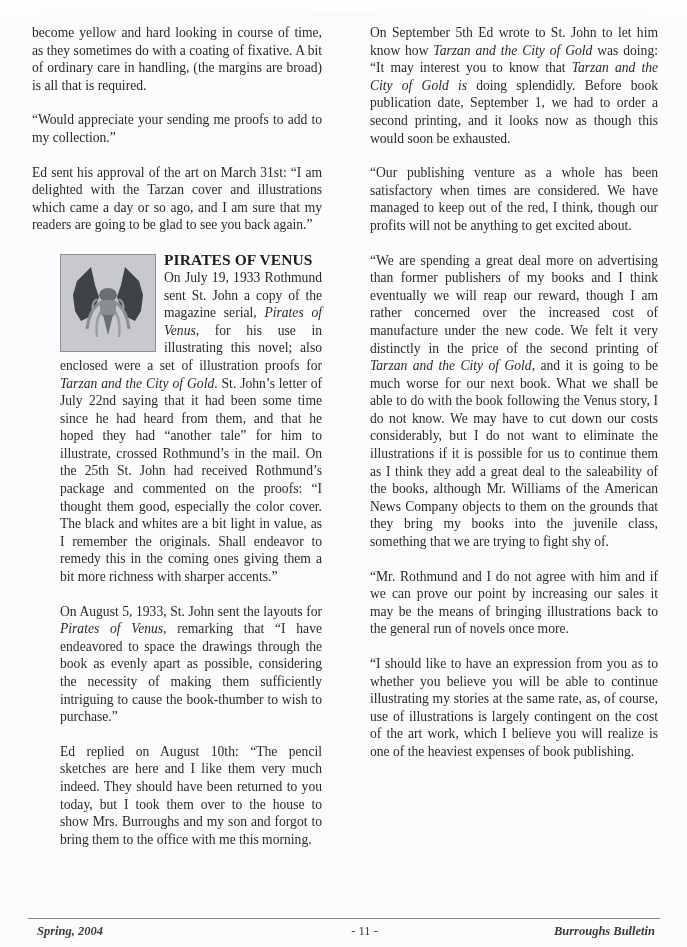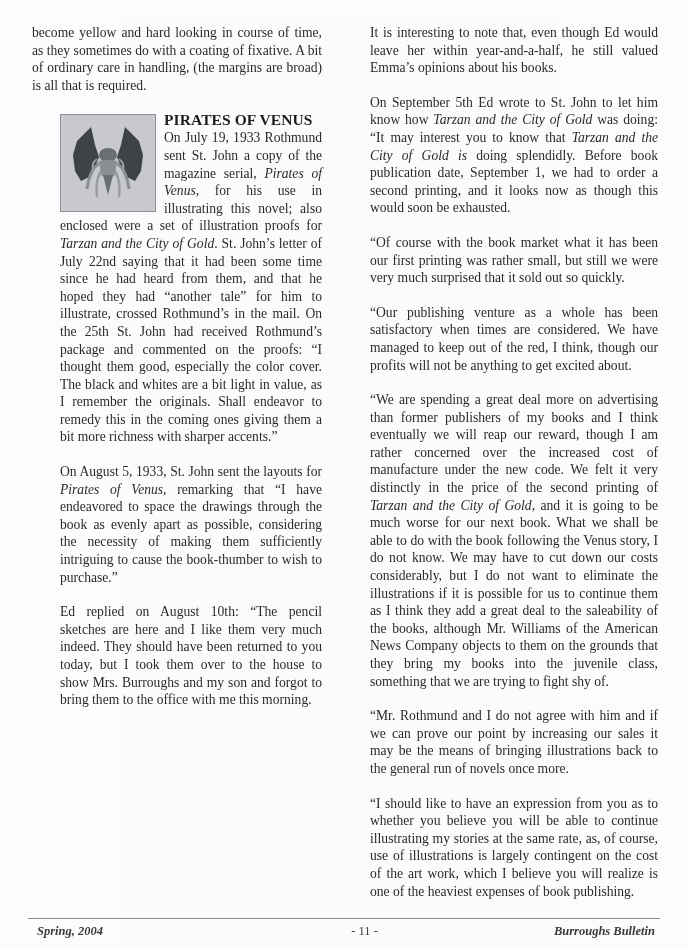--- a/index.html
+++ b/index.html
@@ -53,20 +53,22 @@
     .footer.center { left: 0; width: 687px; text-align: center; font-style: normal; font-weight: normal; padding-left: 21px; }
     .footer.right { right: 32px; }
   </style>
 </head>
 <body>
 
 <div class="page">
 
   <div class="col left">
     <p>become yellow and hard looking in course of time, as they sometimes do with a coating of fixative. A bit of ordinary care in handling, (the margins are broad) is all that is required.</p>
+    <p>“Would appreciate your sending me proofs to add to my collection.”</p>
+    <p>Ed sent his approval of the art on March 31st: “I am delighted with the Tarzan cover and illustrations which came a day or so ago, and I am sure that my readers are going to be glad to see you back again.”</p>
 
     <div class="section">
       <div class="icon-box">
         <svg width="94" height="96" viewBox="0 0 94 96">
 
           <path d="M30 12 L16 26 L12 40 L14 56 L20 66 L28 62 L34 52 L38 42 L34 30 Z" fill="#3f4246"></path>
 
           <path d="M64 12 L78 26 L82 40 L80 56 L74 66 L66 62 L60 52 L56 42 L60 30 Z" fill="#3f4246"></path>
 
           <ellipse cx="47" cy="40" rx="9" ry="7" fill="#6b6e72"></ellipse>
@@ -83,23 +85,21 @@
         </svg>
       </div>
       <h3 class="section-title">PIRATES OF VENUS</h3>
       <p><span>On July 19, 1933 Rothmund sent St. John a copy of the magazine serial, </span><i>Pirates of Venus</i><span>, for his use in illustrating this novel; also enclosed were a set of illustration proofs for </span><i>Tarzan and the City of Gold</i><span>. St. John’s letter of July 22nd saying that it had been some time since he had heard from them, and that he hoped they had “another tale” for him to illustrate, crossed Rothmund’s in the mail. On the 25th St. John had received Rothmund’s package and commented on the proofs: “I thought them good, especially the color cover. The black and whites are a bit light in value, as I remember the originals. Shall endeavor to remedy this in the coming ones giving them a bit more richness with sharper accents.”</span></p>
       <p><span>On August 5, 1933, St. John sent the layouts for </span><i>Pirates of Venus</i><span>, remarking that “I have endeavored to space the drawings through the book as evenly apart as possible, considering the necessity of making them sufficiently intriguing to cause the book-thumber to wish to purchase.”</span></p>
       <p>Ed replied on August 10th: “The pencil sketches are here and I like them very much indeed. They should have been returned to you today, but I took them over to the house to show Mrs. Burroughs and my son and forgot to bring them to the office with me this morning.</p>
     </div>
   </div>
 
   <div class="col right">
-    <p>It is interesting to note that, even though Ed would leave her within year-and-a-half, he still valued Emma’s opinions about his books.</p>
     <p><span>On September 5th Ed wrote to St. John to let him know how </span><i>Tarzan and the City of Gold</i><span> was doing: “It may interest you to know that </span><i>Tarzan and the City of Gold is</i><span> doing splendidly. Before book publication date, September 1, we had to order a second printing, and it looks now as though this would soon be exhausted.</span></p>
-    <p>“Of course with the book market what it has been our first printing was rather small, but still we were very much surprised that it sold out so quickly.</p>
     <p>“Our publishing venture as a whole has been satisfactory when times are considered. We have managed to keep out of the red, I think, though our profits will not be anything to get excited about.</p>
     <p><span>“We are spending a great deal more on advertising than former publishers of my books and I think eventually we will reap our reward, though I am rather concerned over the increased cost of manufacture under the new code. We felt it very distinctly in the price of the second printing of </span><i>Tarzan and the City of Gold</i><span>, and it is going to be much worse for our next book. What we shall be able to do with the book following the Venus story, I do not know. We may have to cut down our costs considerably, but I do not want to eliminate the illustrations if it is possible for us to continue them as I think they add a great deal to the saleability of the books, although Mr. Williams of the American News Company objects to them on the grounds that they bring my books into the juvenile class, something that we are trying to fight shy of.</span></p>
     <p>“Mr. Rothmund and I do not agree with him and if we can prove our point by increasing our sales it may be the means of bringing illustrations back to the general run of novels once more.</p>
     <p>“I should like to have an expression from you as to whether you believe you will be able to continue illustrating my stories at the same rate, as, of course, use of illustrations is largely contingent on the cost of the art work, which I believe you will realize is one of the heaviest expenses of book publishing.</p>
   </div>
 
   <div class="footer-rule"></div>
   <div class="footer left">Spring, 2004</div>
   <div class="footer center">- 11 -</div>
   <div class="footer right">Burroughs Bulletin</div>

